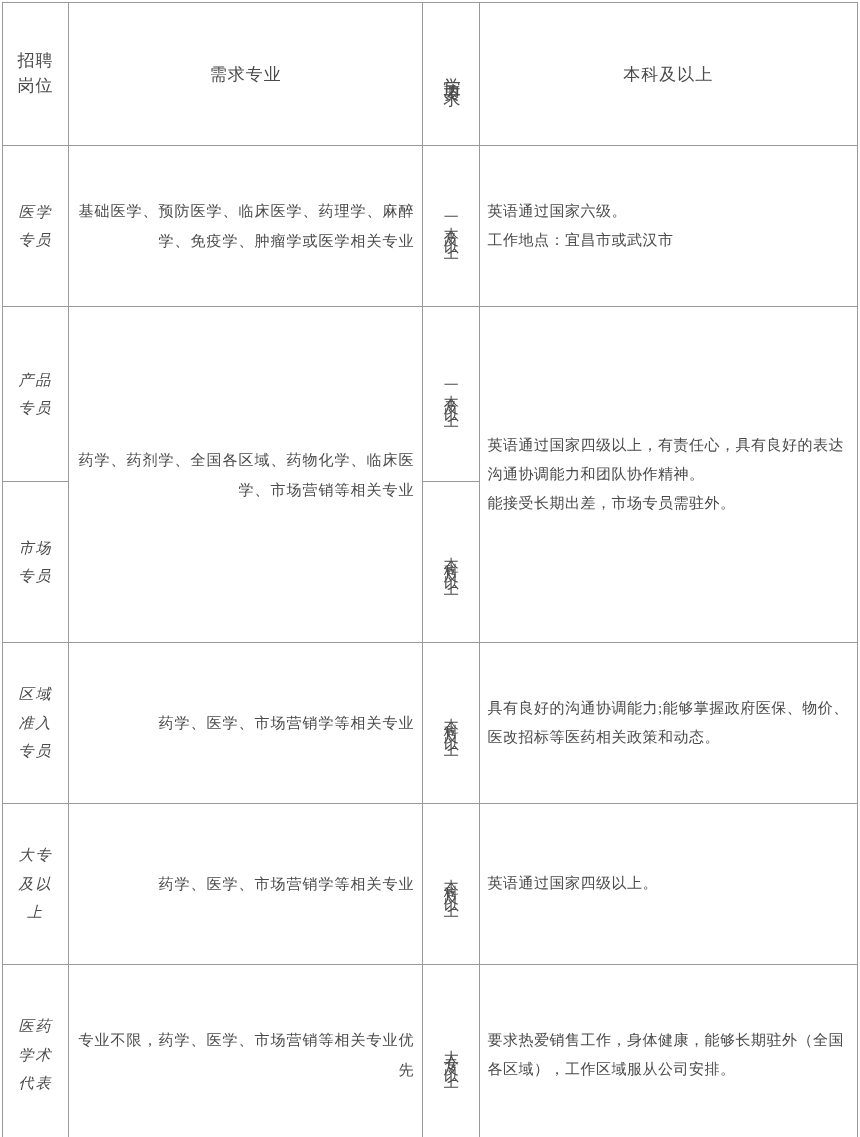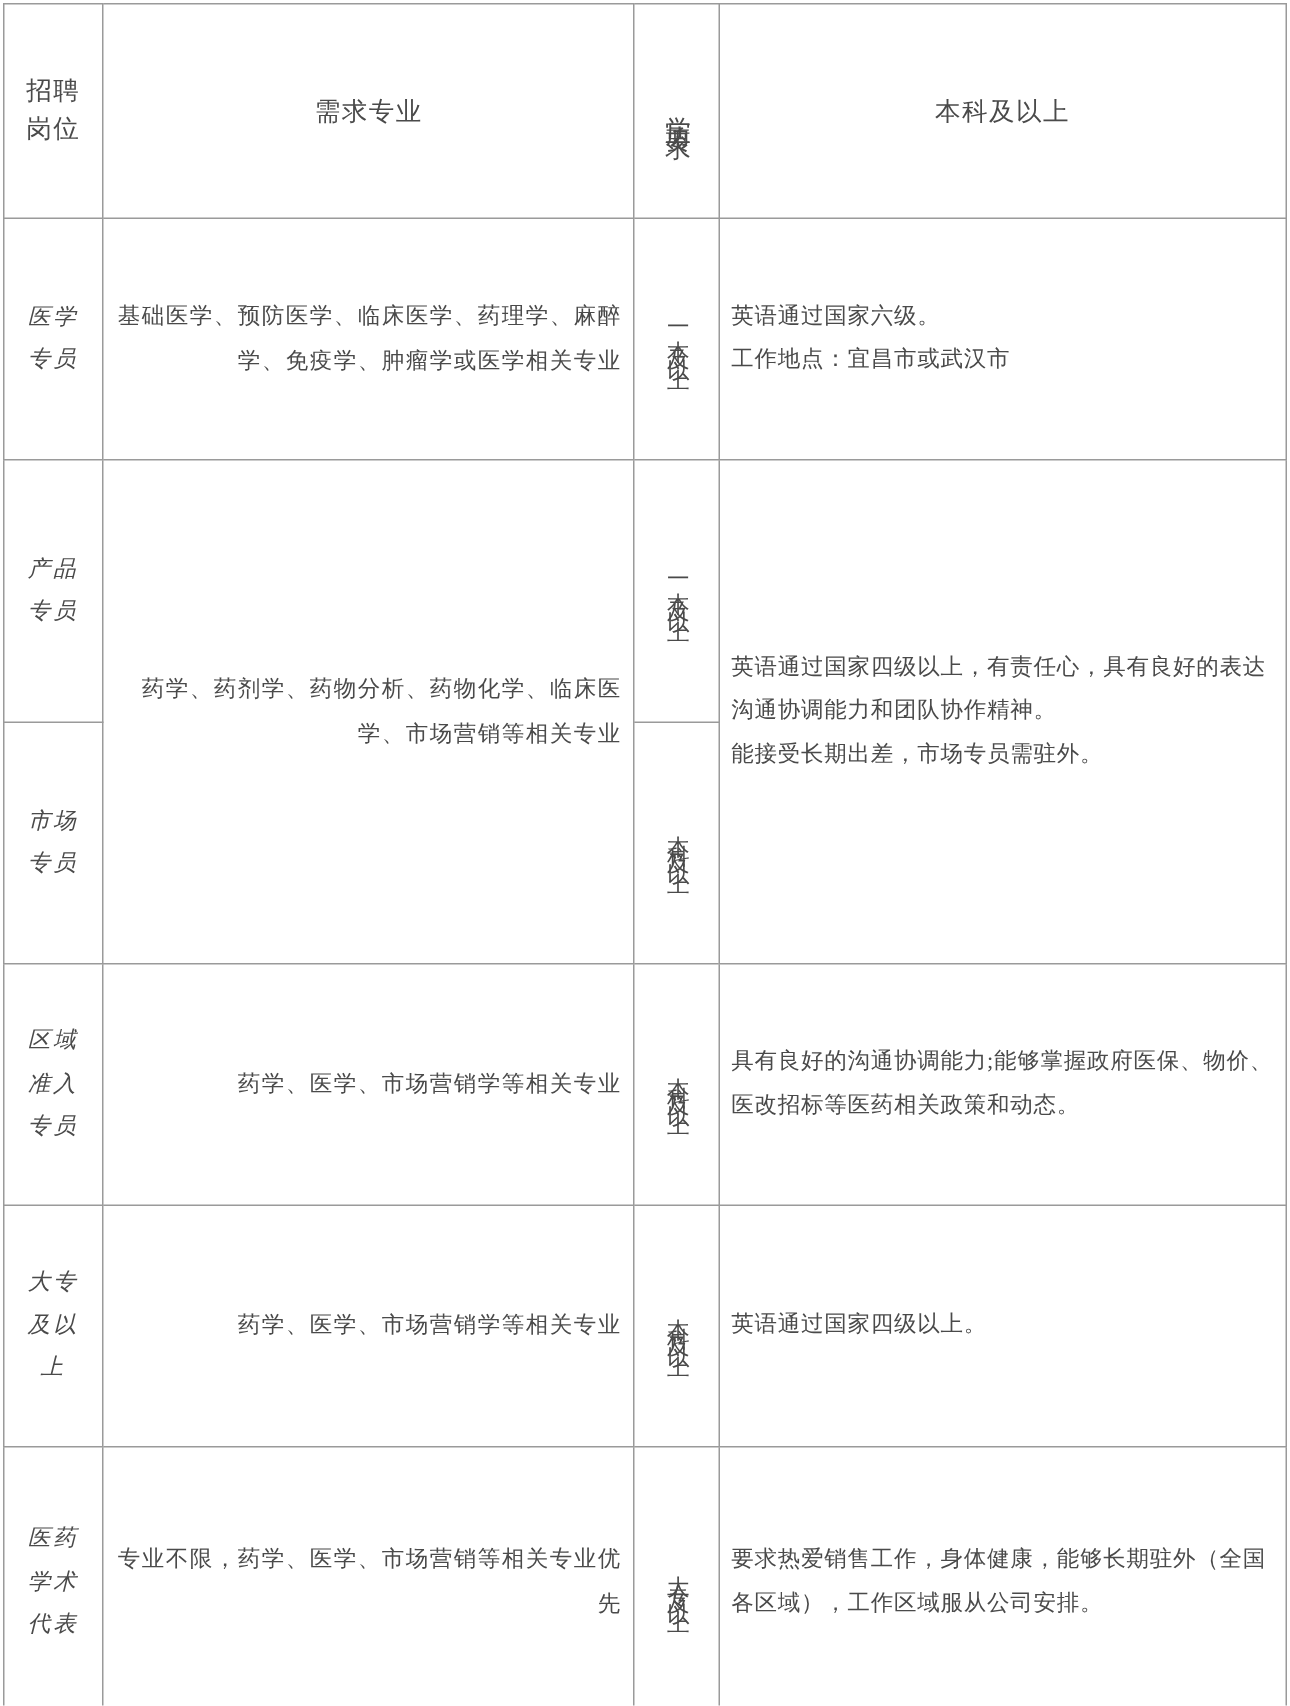--- a/index.html
+++ b/index.html
@@ -132,21 +132,21 @@
         <td class="cell-major">基础医学、预防医学、临床医学、药理学、麻醉学、免疫学、肿瘤学或医学相关专业</td>
         <td class="cell-edu">
           <span class="vertical">一本及以上</span>
         </td>
         <td class="cell-req nowrapline">英语通过国家六级。
 工作地点：宜昌市或武汉市</td>
       </tr>
 
       <tr class="r2">
         <td class="cell-post">产品专员</td>
-        <td class="cell-major" rowspan="2">药学、药剂学、药物分析、药物化学、临床医学、市场营销等相关专业</td>
+        <td class="cell-major" rowspan="2">药学、药剂学、全国各区域、药物化学、临床医学、市场营销等相关专业</td>
         <td class="cell-edu">
           <span class="vertical">一本及以上</span>
         </td>
         <td class="cell-req nowrapline" rowspan="2">英语通过国家四级以上，有责任心，具有良好的表达沟通协调能力和团队协作精神。
 能接受长期出差，市场专员需驻外。</td>
       </tr>
 
       <tr class="r3">
         <td class="cell-post">市场专员</td>
         <td class="cell-edu">

